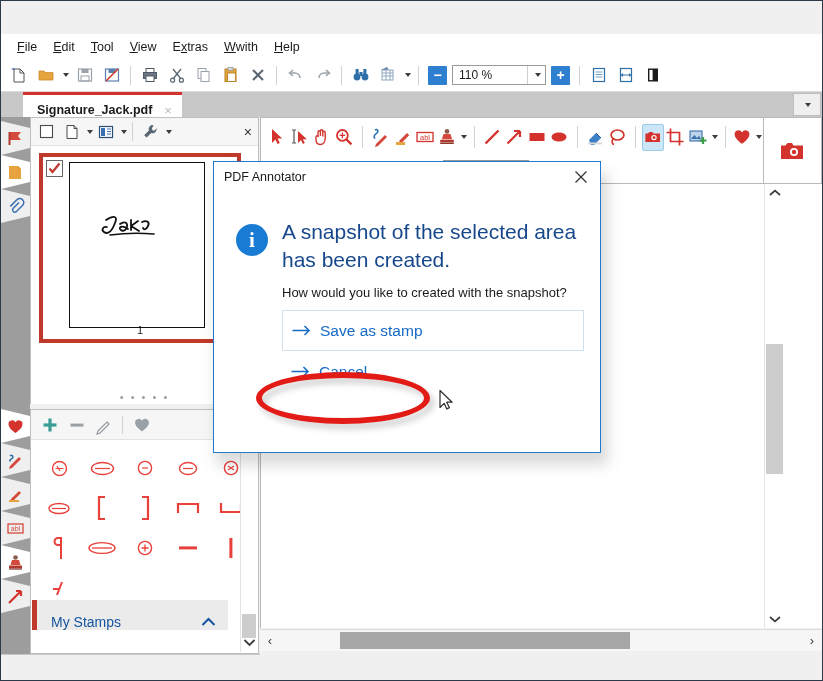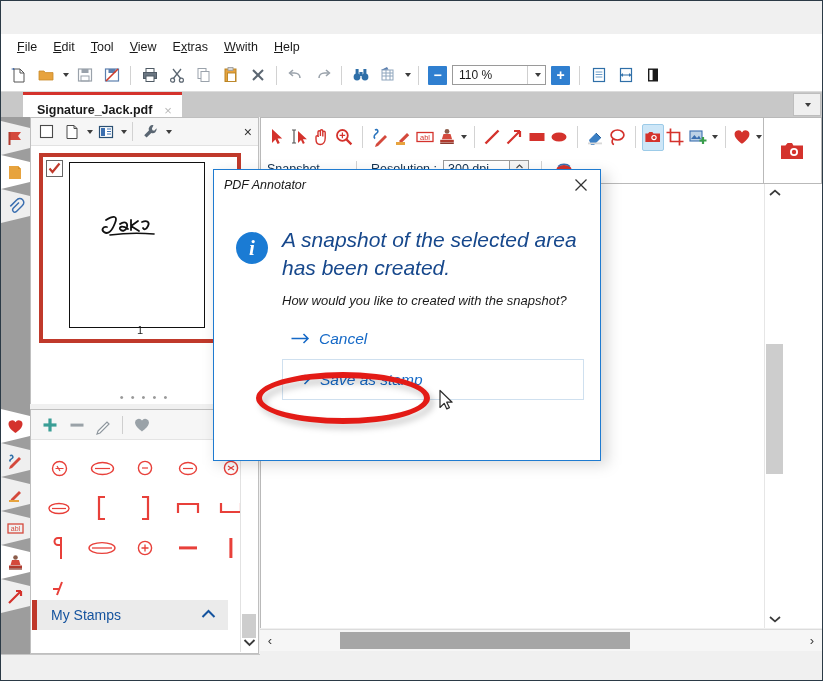--- a/index.html
+++ b/index.html
@@ -66,21 +66,21 @@
   .griphandle{position:absolute;left:0;bottom:4px;width:100%;text-align:center;letter-spacing:2px;color:#9a9a9a;font-size:11px;line-height:6px;}
 
   
   .stampspanel{position:absolute;left:29px;top:408px;width:229px;height:245px;background:#fff;border:1px solid #bfbfbf;box-sizing:border-box;}
   .sp-toolbar{height:29px;background:#f6f6f6;border-bottom:1px solid #e4e4e4;display:flex;align-items:center;padding-left:5px;}
   .sp-btn{width:27px;height:26px;display:flex;align-items:center;justify-content:center;}
   .sp-sep{width:1px;height:18px;background:#cfcfcf;margin:0 5px;}
   .stampgrid{position:relative;height:175px;padding:8px 0 0 0;background:#fff;}
   .srow{display:flex;height:40px;align-items:center;padding-left:8px;}
   .scell{width:40px;height:36px;display:flex;align-items:center;justify-content:center;margin-right:3px;color:#e8403a;}
-  .mystamps{position:absolute;left:1px;bottom:23px;width:196px;height:30px;background:#ebebeb;border-left:5px solid #c0392b;box-sizing:border-box;display:flex;align-items:center;padding-left:14px;}
+  .mystamps{position:absolute;left:1px;bottom:23px;width:196px;height:30px;background:#ebebeb;border-left:5px solid #c0392b;box-sizing:border-box;display:flex;align-items:flex-end;padding-left:14px;}
   .mystamps .ms-lbl{font-size:14px;color:#14539e;}
   .mystamps .ms-chev{margin-left:auto;margin-right:12px;color:#14539e;}
   .sp-scroll{position:absolute;right:1px;top:29px;width:16px;bottom:1px;background:#fff;border-left:1px solid #e2e2e2;}
   .sp-scroll .thumb{position:absolute;top:175px;left:1px;width:14px;height:24px;background:#cdcdcd;}
   .sp-scroll .arrD{position:absolute;left:0;bottom:2px;width:16px;text-align:center;color:#4a4a4a;}
 
   
   .annotbar{position:absolute;left:259px;top:116px;width:504px;height:67px;background:#fff;border:1px solid #b9b9b9;box-sizing:border-box;}
   .ab-row1{height:38px;display:flex;align-items:center;padding-left:5px;}
   .ab-btn{width:27px;height:27px;display:flex;align-items:center;justify-content:center;margin-right:1px;border-radius:2px;}
@@ -110,21 +110,21 @@
   .pagebox{width:52px;height:22px;border:1px solid #555;background:#fff;display:flex;align-items:center;justify-content:center;font-size:12px;margin:0 3px;box-sizing:border-box;}
   .sb-right{margin-left:auto;display:flex;align-items:center;padding-right:12px;}
   .vmode{width:25px;height:23px;display:flex;align-items:center;justify-content:center;margin:0 2px;border-radius:2px;}
   .vmode.active{background:#cde6f7;}
   .bl-left{position:absolute;left:0;top:653px;width:259px;height:28px;background:#f0f0f0;border-top:1px solid #c6c6c6;box-sizing:border-box;}
   .grip{position:absolute;right:3px;bottom:3px;width:11px;height:11px;}
   .grip i{position:absolute;width:2px;height:2px;background:#a8a8a8;}
 
   
   .dlgshadow{position:absolute;left:215px;top:172px;width:392px;height:292px;background:rgba(0,0,0,.14);filter:blur(7px);border-radius:2px;}
-  .dialog{position:absolute;left:212px;top:168px;width:388px;height:292px;background:#fff;border:1px solid #1f7bd0;box-sizing:border-box;font-style:italic;}
+  .dialog{position:absolute;left:212px;top:160px;width:388px;height:292px;background:#fff;border:1px solid #1f7bd0;box-sizing:border-box;}
   .dlg-title{height:30px;display:flex;align-items:center;padding:0 0 0 10px;}
   .dlg-title .dt{font-size:12.5px;color:#1a1a1a;}
   .dlg-title .dx{margin-left:auto;width:38px;height:28px;display:flex;align-items:center;justify-content:center;color:#333;}
   .dlg-body{padding:4px 18px 0 18px;position:relative;}
   .infoicon{position:absolute;left:22px;top:32px;width:32px;height:32px;border-radius:50%;background:#1a7bd4;color:#fff;display:flex;align-items:center;justify-content:center;font-size:21px;font-weight:bold;font-family:"Liberation Serif", serif;}
   .maintext{position:absolute;left:68px;top:26px;width:300px;font-size:21px;color:#17488c;line-height:1.32;}
   .subtext{position:absolute;left:68px;top:93px;width:300px;font-size:13px;color:#1a1a1a;}
   .optlist{position:absolute;left:68px;top:118px;width:302px;}
   .opt{height:41px;display:flex;align-items:center;padding-left:9px;box-sizing:border-box;color:#1569c7;font-size:15.5px;}
   .opt.boxed{border:1px solid #cfe0ef;}
@@ -848,36 +848,36 @@
             <line x1="1.5" y1="1.5" x2="12.5" y2="12.5" stroke="#333" stroke-width="1.3"></line>
             <line x1="12.5" y1="1.5" x2="1.5" y2="12.5" stroke="#333" stroke-width="1.3"></line>
           </svg>
       </span>
     </div>
     <div class="dlg-body">
       <div class="infoicon">i</div>
       <div class="maintext">A snapshot of the selected area has been created.</div>
       <div class="subtext">How would you like to created with the snapshot?</div>
       <div class="optlist">
+        <div class="opt boxed">
+          <span class="oarrow">
+            <svg width="19" height="13" viewBox="0 0 19 13">
+                <path d="M0.5 6.5h16M12.5 2l4.5 4.5-4.5 4.5" fill="none" stroke="#1569c7" stroke-width="1.5"></path>
+              </svg>
+          </span>
+          <span>Save as stamp</span>
+        </div>
         <div class="opt">
           <span class="oarrow">
             <svg width="19" height="13" viewBox="0 0 19 13">
                 <path d="M0.5 6.5h16M12.5 2l4.5 4.5-4.5 4.5" fill="none" stroke="#1569c7" stroke-width="1.5"></path>
               </svg>
           </span>
           <span>Cancel</span>
         </div>
-        <div class="opt boxed">
-          <span class="oarrow">
-            <svg width="19" height="13" viewBox="0 0 19 13">
-                <path d="M0.5 6.5h16M12.5 2l4.5 4.5-4.5 4.5" fill="none" stroke="#1569c7" stroke-width="1.5"></path>
-              </svg>
-          </span>
-          <span>Save as stamp</span>
-        </div>
       </div>
     </div>
   </div>
 
   <div class="redellipse-sh"></div>
   <div class="redellipse"></div>
   <div class="cursor">
     <svg width="18" height="24" viewBox="0 0 18 24">
       <path d="M2 1.5l0 17 4.2-4.2 2.6 5.6 2.6-1.3-2.7-5.4 5.4 0z" fill="#fff" stroke="#2b2b2b" stroke-width="1.2" stroke-linejoin="round"></path>
     </svg>

